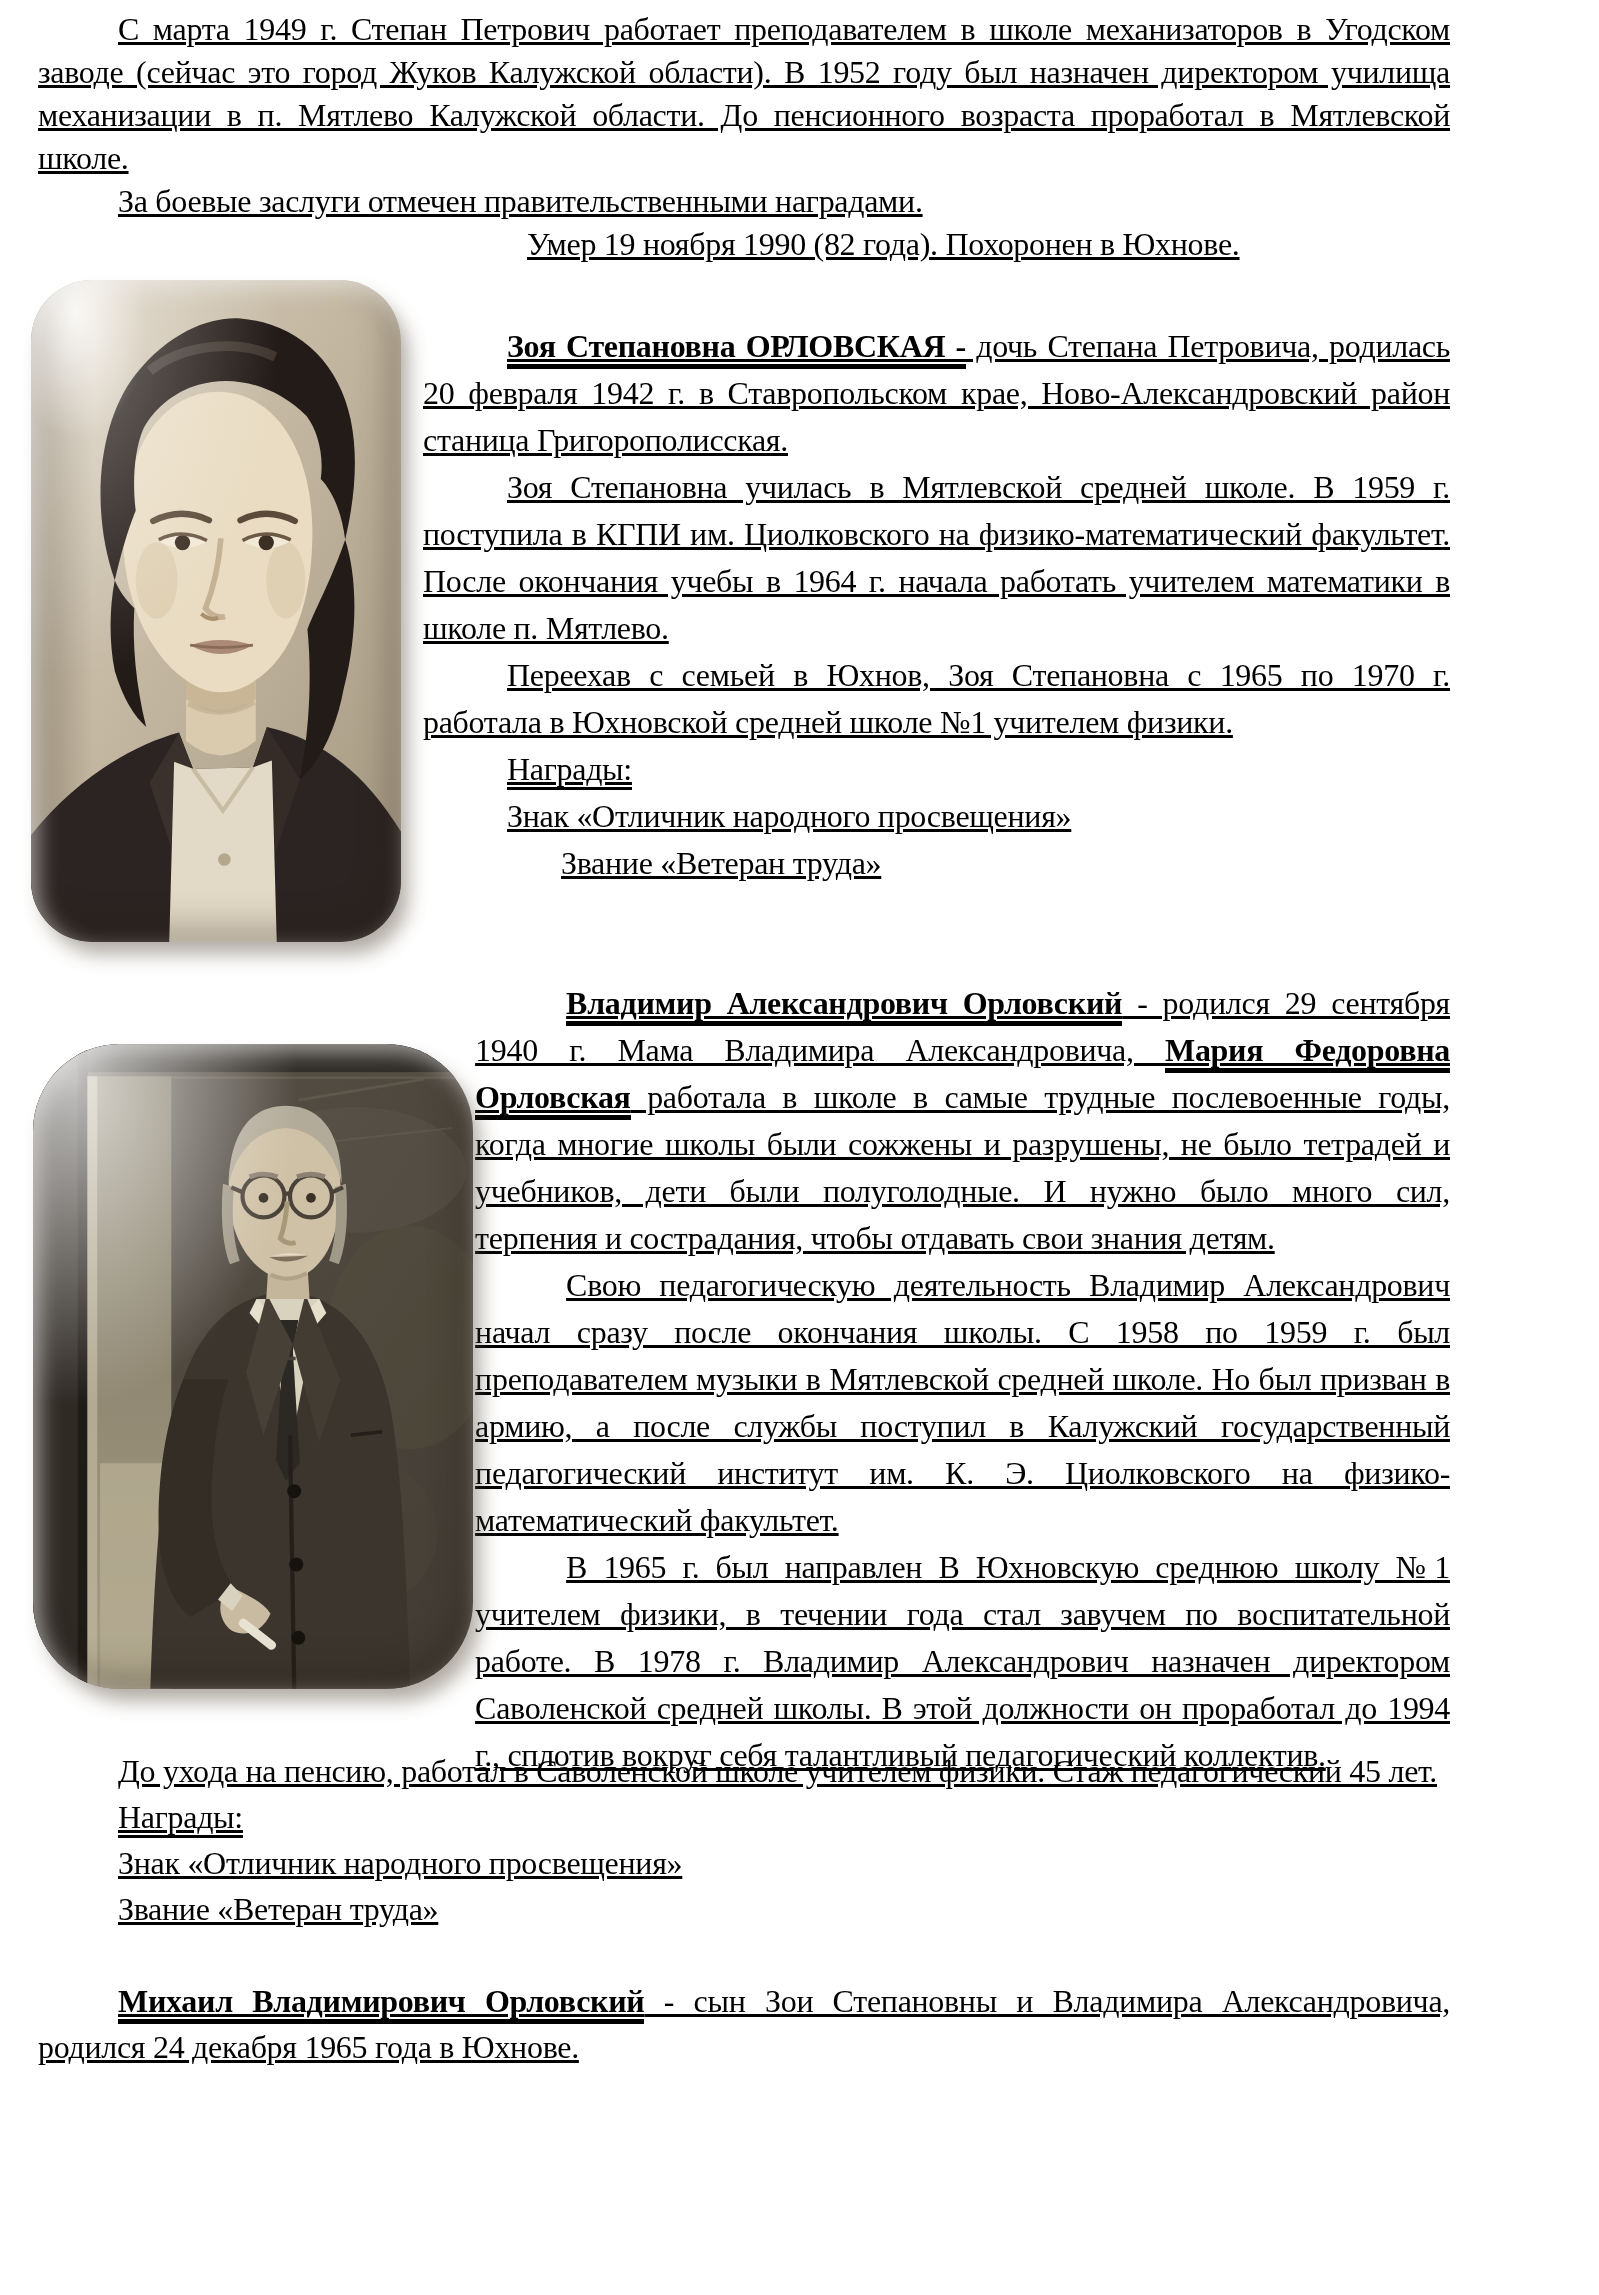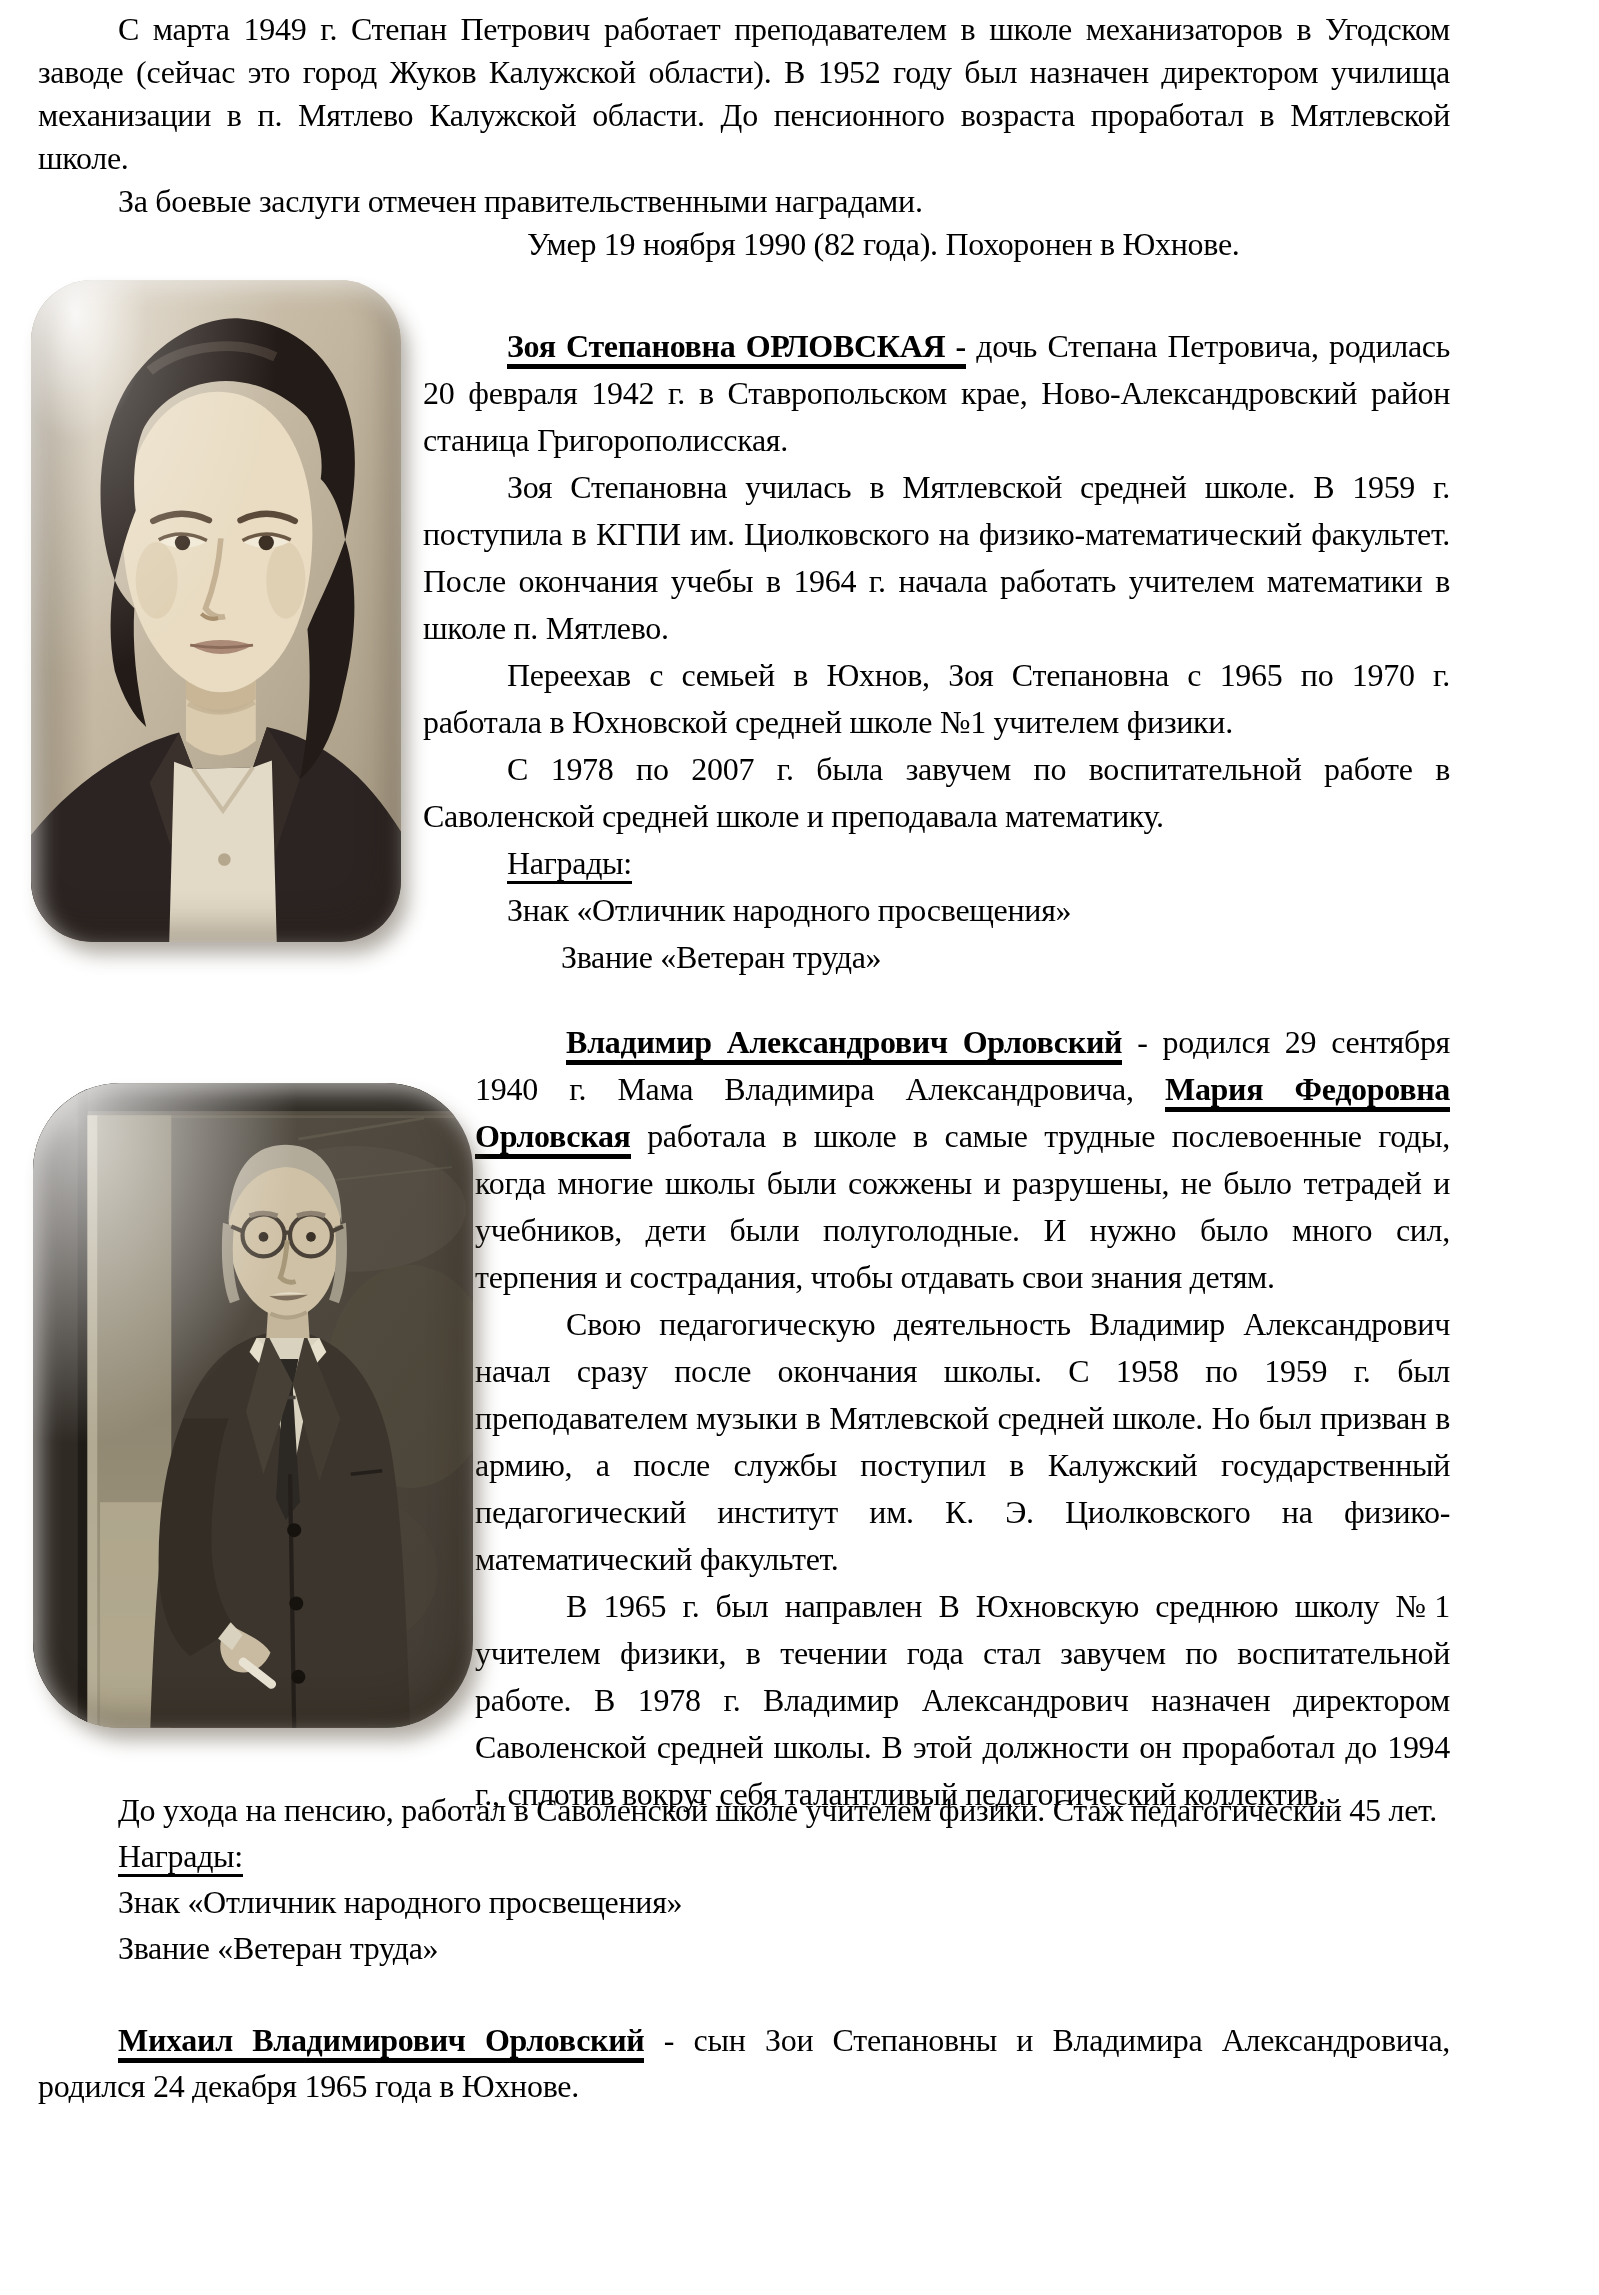--- a/index.html
+++ b/index.html
@@ -8,20 +8,21 @@
     position: relative;
     width: 1599px;
     height: 2295px;
     background: #ffffff;
     color: #000000;
     font-family: "Liberation Serif", "DejaVu Serif", serif;
     font-size: 32px;
     letter-spacing: -0.3px;
     padding: 8.4px 149px 0 38px;
     overflow: hidden;
+    text-decoration: underline;
   }
   p { margin: 0; }
   .top p { line-height: 43px; text-align: justify; }
   .ind { text-indent: 80px; }
   .umer1 { text-indent: 489px; text-align: left !important; }
 
   .row { display: flex; align-items: flex-start; }
   .row-zoya { margin-top: 14px; }
   .row-vladimir { margin-top: 38px; }
 
@@ -120,21 +121,20 @@
         <path d="M450,372 C466,420 470,500 448,585 C438,640 415,690 385,715 C400,640 402,560 396,500 C410,465 430,430 450,372 Z" fill="#231b17"></path>
         <path d="M120,430 C112,470 112,520 120,560 C132,600 148,625 165,640 C150,580 145,520 148,470 C136,458 126,445 120,430 Z" fill="#231b17"></path>
         <path d="M170,130 C220,90 300,85 350,110" fill="none" stroke="#4d423a" stroke-width="14" opacity="0.7"></path>
         <rect width="530" height="948" fill="url(#sheen1)"></rect>
       </svg>
     </figure>
     <div class="col col-zoya">
       <p><span class="bname">Зоя Степановна ОРЛОВСКАЯ -</span><span> дочь Степана Петровича, родилась 20 февраля 1942 г. в Ставропольском крае, Ново-Александровский район станица Григорополисская.</span></p>
       <p><span>Зоя Степановна училась в Мятлевской средней школе. В 1959 г. поступила в КГПИ им. Циолковского на физико-математический факультет. После окончания учебы в 1964 г. начала работать учителем математики в школе п. Мятлево.</span></p>
       <p><span>Переехав с семьей в Юхнов, Зоя Степановна с 1965 по 1970 г. работала в Юхновской средней школе №1 учителем физики.</span></p>
-      <p><span>С 1978 по 2007 г. была завучем по воспитательной работе в Саволенской средней школе и преподавала математику.</span></p>
       <p><span class="ulab">Награды:</span></p>
       <p><span>Знак «Отличник народного просвещения»</span></p>
       <p class="ind2"><span>Звание «Ветеран труда»</span></p>
     </div>
   </section>
 
   <section class="row row-vladimir">
     <figure class="photo photo2">
       <svg viewBox="0 0 630 923" xmlns="http://www.w3.org/2000/svg">
         <defs>

